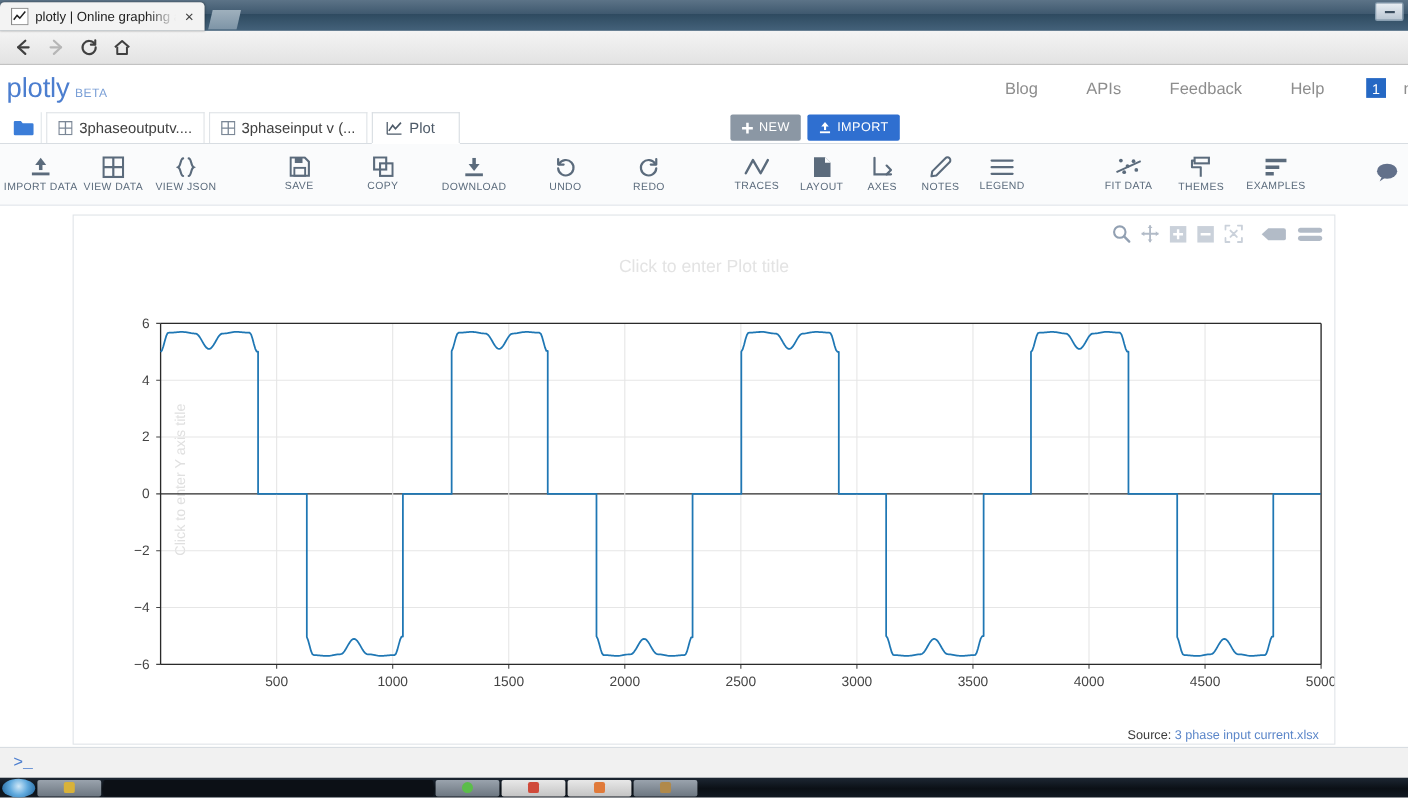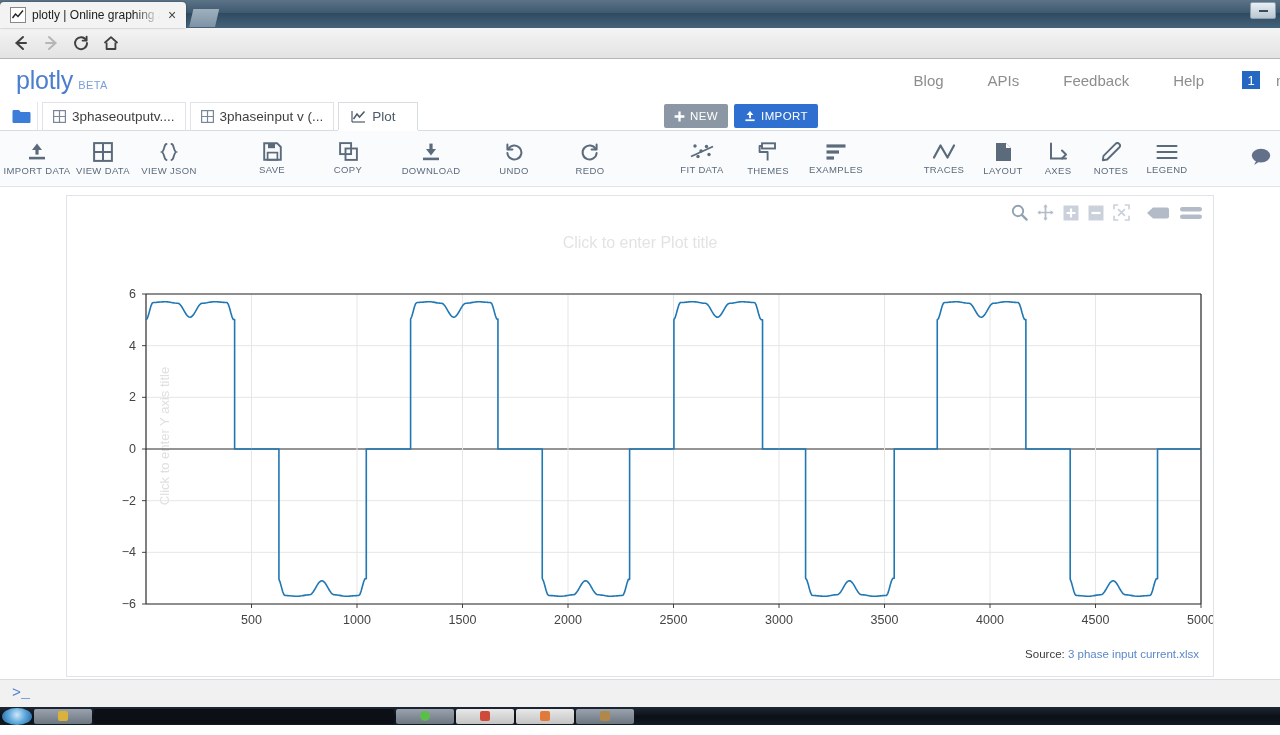--- a/index.html
+++ b/index.html
@@ -80,21 +80,21 @@
   }
   .url-scheme { color: #2d7b2d; }
   .url-host { color: #1a1a1a; }
   .url-path { color: #8a8a8a; }
 
   
   #plotly-header {
     height: 42px;
     background: #ffffff;
     display: flex; align-items: center;
-    padding: 0 0 0 16px;
+    padding: 0 0 0 6px;
     position: relative;
     text-align: center;
   }
   #brand { display: flex; align-items: baseline; gap: 5px; cursor: pointer; }
   #brand-name { font-size: 25px; color: #4c7ecf; font-weight: 400; letter-spacing: -0.2px; }
   #brand-beta { font-size: 11px; color: #7a9fd6; letter-spacing: .4px; }
   #top-nav {
     position: absolute; right: 0; top: 0;
     height: 42px; display: flex; align-items: center; gap: 0;
   }
@@ -201,21 +201,21 @@
     cursor: text;
   }
   #yaxis-title {
     position: absolute; left: 28px; top: 50%;
     transform: translateY(-50%) rotate(-90deg);
     transform-origin: center;
     font-size: 13px; color: #e0e0e0; white-space: nowrap;
     cursor: text;
   }
   #source-line {
-    position: absolute; right: 14px; bottom: 16px;
+    position: absolute; right: 14px; bottom: 1px;
     font-size: 11.5px; color: #3b3b3b;
   }
   #source-line a { color: #5b86c9; text-decoration: none; cursor: pointer; }
   #plot-svg { position: absolute; left: 0; top: 0; }
 
   
   #console-bar {
     height: 28px; background: #f1f1f1;
     border-top: 1px solid #d8dde2;
     display: flex; align-items: center; padding-left: 12px;
@@ -418,20 +418,55 @@
     </div>
     <div class="tool" style="width:52px;">
       <svg width="20" height="20" viewBox="0 0 20 20">
         <path d="M15.8 7.2 A7 7 0 1 0 16.6 11" fill="none" stroke="#5b6b7c" stroke-width="2" stroke-linecap="round"></path>
         <path d="M16.6 2.6 V7.6 H11.6" fill="none" stroke="#5b6b7c" stroke-width="2" stroke-linecap="round" stroke-linejoin="round"></path>
       </svg>
       <span class="lbl">REDO</span>
     </div>
   </div>
 
+  <div class="tool-group" style="margin-left:42px;">
+    <div class="tool" style="width:60px;">
+      <svg width="24" height="19" viewBox="0 0 24 19">
+        <polyline points="2,15.5 8.5,3.5 15.5,15.5 22,3.5" fill="none" stroke="#5b6b7c" stroke-width="2.2" stroke-linecap="round" stroke-linejoin="round"></polyline>
+      </svg>
+      <span class="lbl">TRACES</span>
+    </div>
+    <div class="tool" style="width:58px;">
+      <svg width="17" height="20" viewBox="0 0 17 20">
+        <path d="M1 1 H11 L16 6 V19 H1 Z" fill="#5b6b7c"></path>
+        <path d="M11 1 V6 H16" fill="#fbfcfd"></path>
+      </svg>
+      <span class="lbl">LAYOUT</span>
+    </div>
+    <div class="tool" style="width:52px;">
+      <svg width="20" height="20" viewBox="0 0 20 20">
+        <path d="M3 1.5 V16.5 H18" fill="none" stroke="#5b6b7c" stroke-width="2" stroke-linecap="round"></path>
+        <path d="M14 12.5 L18 16.5 L14 20.5" fill="none" stroke="#5b6b7c" stroke-width="2" stroke-linecap="round" stroke-linejoin="round" transform="translate(0,-4)"></path>
+      </svg>
+      <span class="lbl">AXES</span>
+    </div>
+    <div class="tool" style="width:54px;">
+      <svg width="20" height="20" viewBox="0 0 20 20">
+        <path d="M14.5 1.8 a2.6 2.6 0 0 1 3.7 3.7 L6.2 17.5 L1.8 18.2 L2.5 13.8 Z" fill="none" stroke="#5b6b7c" stroke-width="1.9" stroke-linejoin="round"></path>
+      </svg>
+      <span class="lbl">NOTES</span>
+    </div>
+    <div class="tool" style="width:58px;">
+      <svg width="22" height="18" viewBox="0 0 22 18">
+        <path d="M1.5 3 H20.5 M1.5 9 H20.5 M1.5 15 H20.5" stroke="#5b6b7c" stroke-width="2.1" stroke-linecap="round"></path>
+      </svg>
+      <span class="lbl">LEGEND</span>
+    </div>
+  </div>
+
   <div class="tool-group" style="margin-left:52px;">
     <div class="tool" style="width:68px;">
       <svg width="26" height="19" viewBox="0 0 26 19">
         <line x1="2" y1="14.5" x2="24" y2="4.5" stroke="#5b6b7c" stroke-width="1.8"></line>
         <circle cx="6" cy="4" r="1.7" fill="#5b6b7c"></circle>
         <circle cx="12" cy="9" r="1.7" fill="#5b6b7c"></circle>
         <circle cx="17.5" cy="4.5" r="1.7" fill="#5b6b7c"></circle>
         <circle cx="9" cy="14.5" r="1.7" fill="#5b6b7c"></circle>
         <circle cx="20" cy="12.5" r="1.7" fill="#5b6b7c"></circle>
       </svg>
@@ -444,55 +479,20 @@
       </svg>
       <span class="lbl">THEMES</span>
     </div>
     <div class="tool" style="width:72px;">
       <svg width="22" height="18" viewBox="0 0 22 18">
         <path d="M1.5 3 H20.5" stroke="#5b6b7c" stroke-width="3.2" stroke-linecap="butt"></path>
         <path d="M1.5 9 H14" stroke="#5b6b7c" stroke-width="3.2" stroke-linecap="butt"></path>
         <path d="M1.5 15 H9" stroke="#5b6b7c" stroke-width="3.2" stroke-linecap="butt"></path>
       </svg>
       <span class="lbl">EXAMPLES</span>
-    </div>
-  </div>
-
-  <div class="tool-group" style="margin-left:42px;">
-    <div class="tool" style="width:60px;">
-      <svg width="24" height="19" viewBox="0 0 24 19">
-        <polyline points="2,15.5 8.5,3.5 15.5,15.5 22,3.5" fill="none" stroke="#5b6b7c" stroke-width="2.2" stroke-linecap="round" stroke-linejoin="round"></polyline>
-      </svg>
-      <span class="lbl">TRACES</span>
-    </div>
-    <div class="tool" style="width:58px;">
-      <svg width="17" height="20" viewBox="0 0 17 20">
-        <path d="M1 1 H11 L16 6 V19 H1 Z" fill="#5b6b7c"></path>
-        <path d="M11 1 V6 H16" fill="#fbfcfd"></path>
-      </svg>
-      <span class="lbl">LAYOUT</span>
-    </div>
-    <div class="tool" style="width:52px;">
-      <svg width="20" height="20" viewBox="0 0 20 20">
-        <path d="M3 1.5 V16.5 H18" fill="none" stroke="#5b6b7c" stroke-width="2" stroke-linecap="round"></path>
-        <path d="M14 12.5 L18 16.5 L14 20.5" fill="none" stroke="#5b6b7c" stroke-width="2" stroke-linecap="round" stroke-linejoin="round" transform="translate(0,-4)"></path>
-      </svg>
-      <span class="lbl">AXES</span>
-    </div>
-    <div class="tool" style="width:54px;">
-      <svg width="20" height="20" viewBox="0 0 20 20">
-        <path d="M14.5 1.8 a2.6 2.6 0 0 1 3.7 3.7 L6.2 17.5 L1.8 18.2 L2.5 13.8 Z" fill="none" stroke="#5b6b7c" stroke-width="1.9" stroke-linejoin="round"></path>
-      </svg>
-      <span class="lbl">NOTES</span>
-    </div>
-    <div class="tool" style="width:58px;">
-      <svg width="22" height="18" viewBox="0 0 22 18">
-        <path d="M1.5 3 H20.5 M1.5 9 H20.5 M1.5 15 H20.5" stroke="#5b6b7c" stroke-width="2.1" stroke-linecap="round"></path>
-      </svg>
-      <span class="lbl">LEGEND</span>
     </div>
   </div>
 
   <div id="comment-btn">
     <svg width="22" height="20" viewBox="0 0 22 20">
       <ellipse cx="11" cy="8.6" rx="9.2" ry="6.8" fill="#62708a"></ellipse>
       <path d="M6.5 13 L4.2 18 L9.4 14.4 Z" fill="#62708a"></path>
     </svg>
   </div>
 </div>

